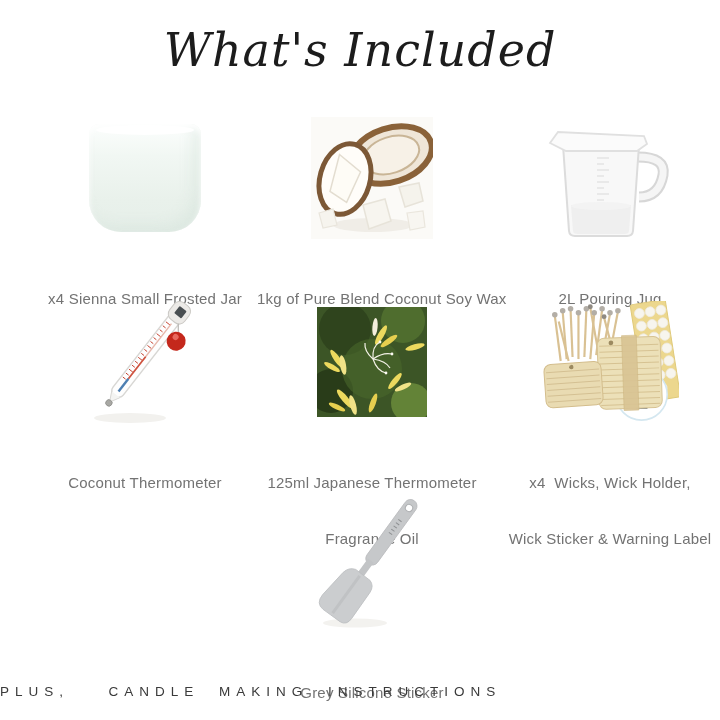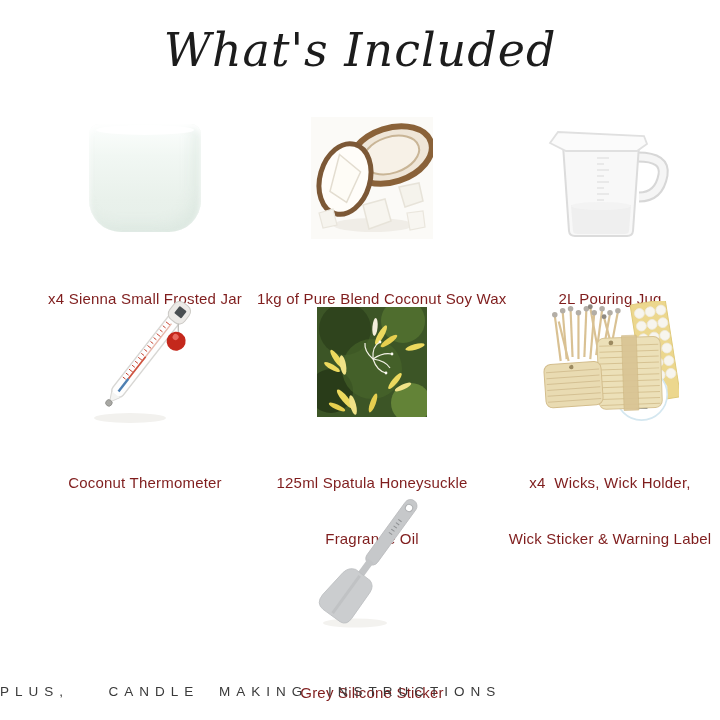--- a/index.html
+++ b/index.html
@@ -16,21 +16,21 @@
   .c0{left:30px;top:112px}
   .c1{left:257px;top:112px}
   .c2{left:495px;top:112px}
   .c3{left:30px;top:296px}
   .c4{left:257px;top:296px}
   .c5{left:495px;top:296px}
   .c6{left:257px;top:486px}
   .imgwrap{height:132px;display:flex;align-items:center;justify-content:center;}
   .c3 .imgwrap{align-items:flex-end;}
   .c6 .imgwrap{height:152px;}
-  .caption{margin-top:9px;font-size:15px;line-height:18.5px;color:#7f1d1d;white-space:pre;letter-spacing:.2px;}
+  .caption{margin-top:9px;font-size:15px;line-height:18.5px;color:#737373;white-space:pre;letter-spacing:.2px;}
   .caption .line{display:block;}
   .footer{
     position:absolute;top:684px;left:0;width:100%;text-align:left;
     font-size:13.5px;color:#3a3a3a;letter-spacing:6px;word-spacing:10px;white-space:pre;
   }
   
   .jar{
     position:relative;width:112px;height:108px;border-radius:10px 10px 32px 32px;
     background:linear-gradient(180deg,#fcfefd 0%,#f1f7f3 30%,#e9f1eb 70%,#e6efe9 100%);
     box-shadow:inset 0 4px 6px rgba(255,255,255,.95), inset -8px -6px 14px rgba(208,224,214,.45);
@@ -194,21 +194,21 @@
           <path d="M 56 52 q -1 -13 7 -17"></path>
           <path d="M 56 52 q -9 -8 -8 -16"></path>
           <path d="M 56 52 q 4 12 13 14"></path>
         </g>
         <circle cx="75" cy="47" r="1.4" fill="#fbfaf2"></circle>
         <circle cx="63" cy="35" r="1.4" fill="#fbfaf2"></circle>
         <circle cx="69" cy="66" r="1.4" fill="#fbfaf2"></circle>
       </svg>
     </div>
     <figcaption class="caption">
-      <span class="line">125ml Spatula Honeysuckle</span>
+      <span class="line">125ml Japanese Thermometer</span>
       <span class="line">Fragrance Oil</span>
     </figcaption>
   </figure>
 
   <figure class="cell c5">
     <div class="imgwrap">
       <svg width="138" height="122" viewBox="0 0 140 122">
 
         <g stroke="#d9c193" stroke-width="2.2">
           <line x1="14" y1="14" x2="20" y2="60"></line>

